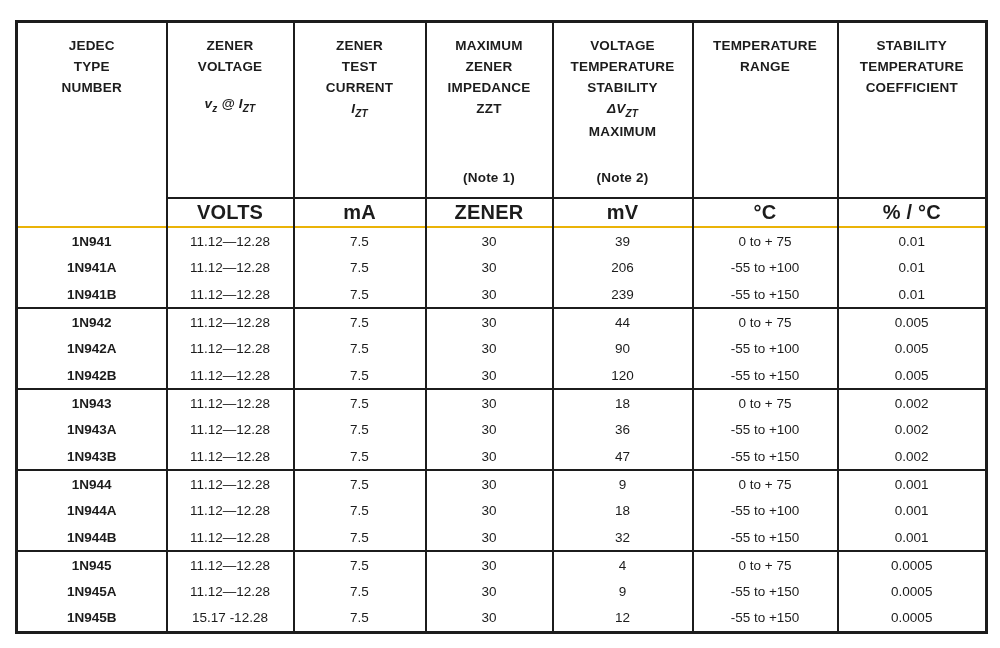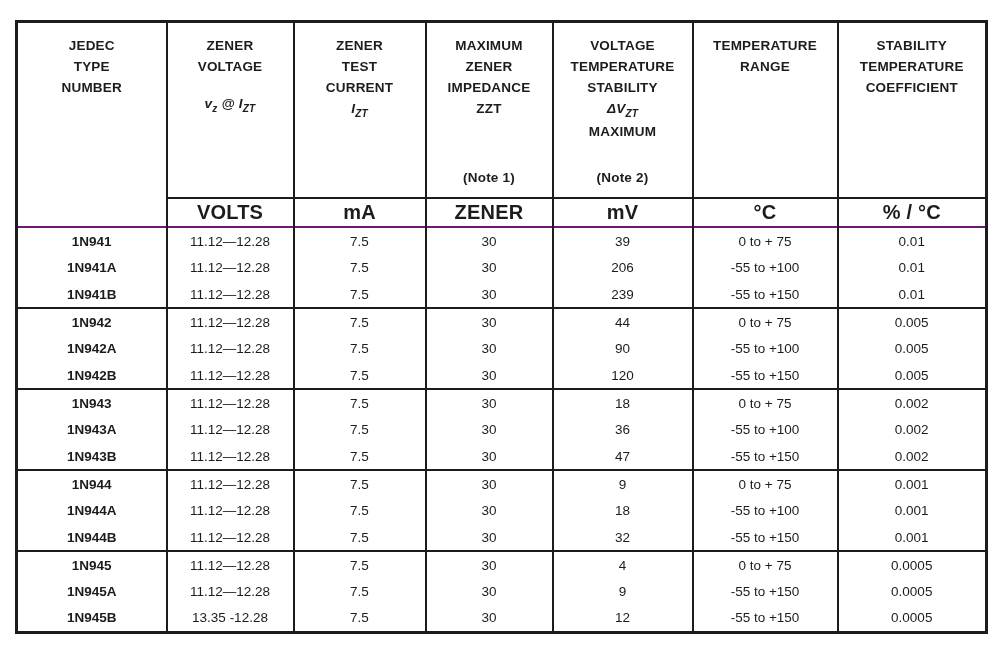--- a/index.html
+++ b/index.html
@@ -20,21 +20,21 @@
     table-layout: fixed;
     border: 3px solid #1c1c1c;
   }
   th, td {
     border-left: 2px solid #1c1c1c;
     border-right: 2px solid #1c1c1c;
     text-align: center;
     padding: 0;
   }
   thead th { vertical-align: top; }
-  thead { border-bottom: 2px solid #701a75; }
+  thead { border-bottom: 2px solid #eab308; }
   .units-row th {
     border-top: 2px solid #1c1c1c;
     height: 29px;
     vertical-align: middle;
     font-size: 20px;
     font-weight: bold;
     letter-spacing: 0.2px;
   }
   .hwrap {
     height: 174px;
@@ -274,21 +274,21 @@
           <td class="type">1N945A</td>
           <td>11.12—12.28</td>
           <td>7.5</td>
           <td>30</td>
           <td>9</td>
           <td>-55 to +150</td>
           <td>0.0005</td>
         </tr>
         <tr>
           <td class="type">1N945B</td>
-          <td>13.35 -12.28</td>
+          <td>15.17 -12.28</td>
           <td>7.5</td>
           <td>30</td>
           <td>12</td>
           <td>-55 to +150</td>
           <td>0.0005</td>
         </tr>
       </tbody>
     </table>
 </div>
 

